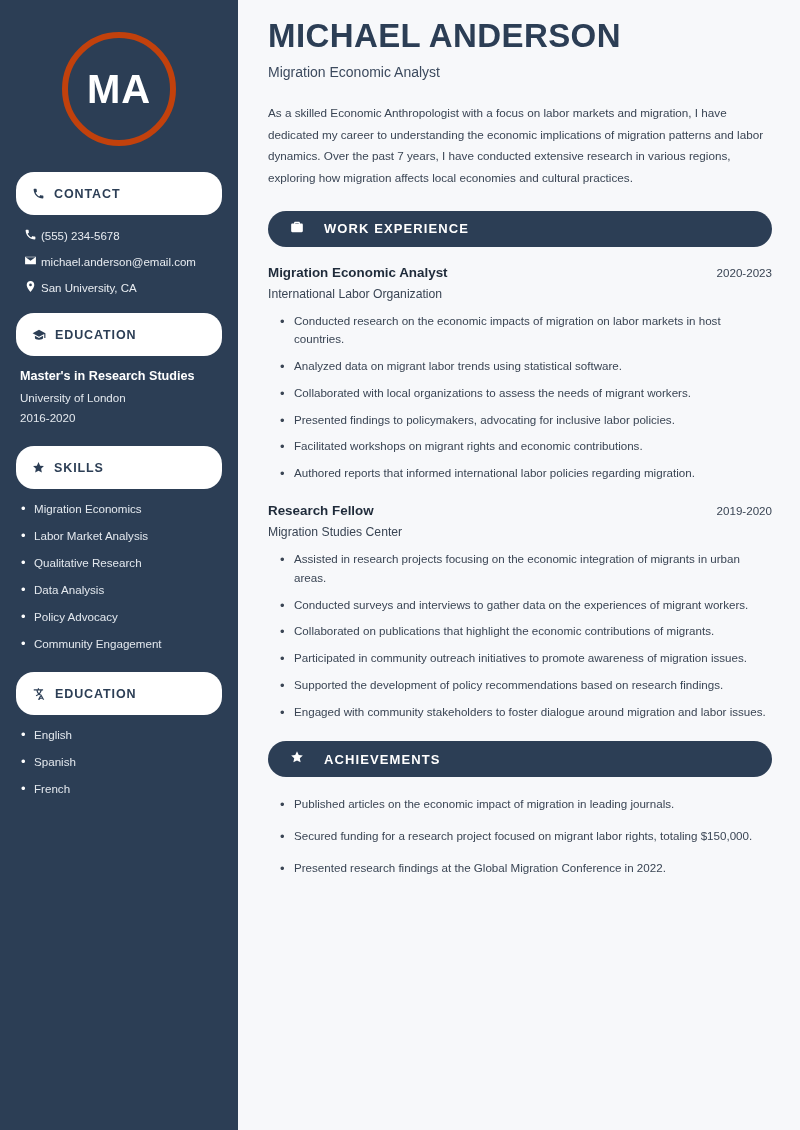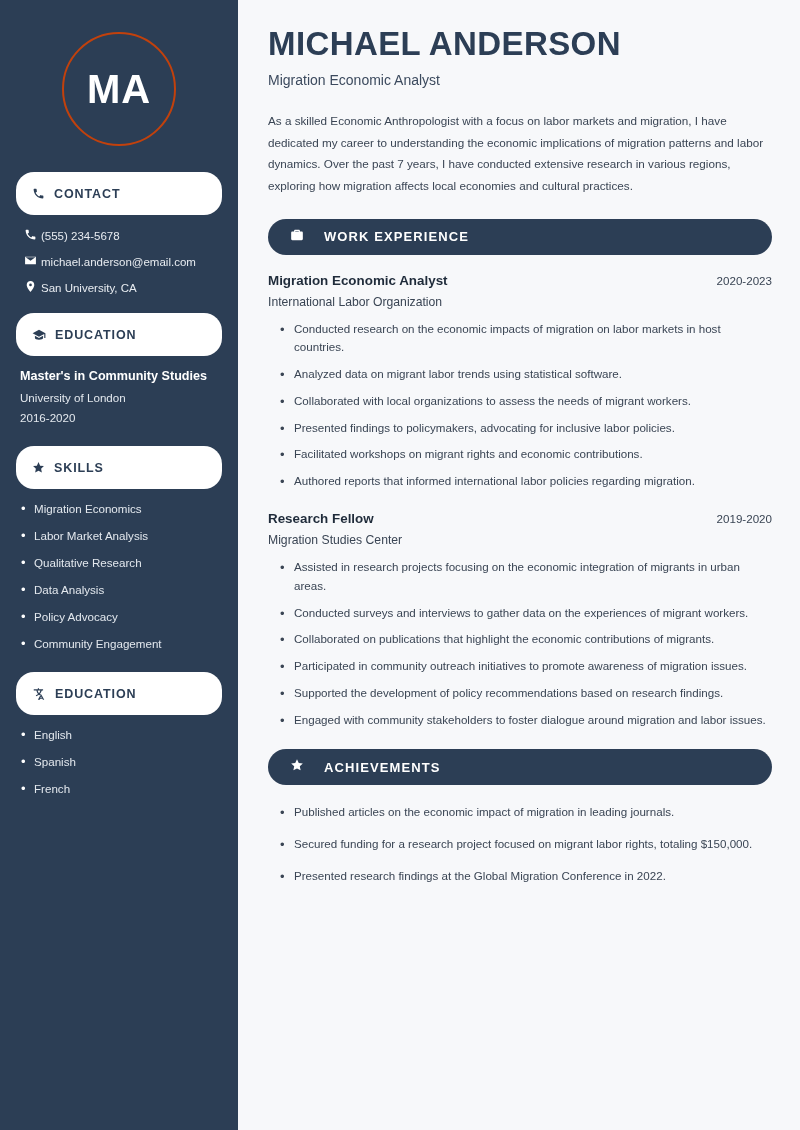--- a/index.html
+++ b/index.html
@@ -29,21 +29,21 @@
   .avatar-wrap {
     display: flex;
     justify-content: center;
     margin-top: 14px;
     margin-bottom: 26px;
   }
   .avatar {
     width: 114px;
     height: 114px;
     border-radius: 50%;
-    border: 2px solid #c2410c;
+    border: 6px solid #c2410c;
     display: flex;
     align-items: center;
     justify-content: center;
     font-size: 40px;
     font-weight: bold;
     letter-spacing: 1px;
     color: #ffffff;
   }
 
   .pill {
@@ -107,21 +107,21 @@
     left: 1px;
     top: -1px;
     font-size: 13px;
     color: #ffffff;
   }
 
   
   .main {
     flex: 1;
     background: #f7f8fa;
-    padding: 26px 28px 20px 30px;
+    padding: 18px 28px 20px 30px;
   }
   .name {
     font-size: 33px;
     line-height: 1.12;
     font-weight: bold;
     color: #2c3e55;
     letter-spacing: 0.4px;
     text-transform: uppercase;
   }
   .job-title {
@@ -247,21 +247,21 @@
     <div class="pill">
       <span>
         <svg width="14" height="14" viewBox="0 0 24 24" fill="#2c3e55">
           <path d="M12 3 1 9l11 6 9-4.9V17h2V9L12 3zM5 13.2V17c0 1.7 3.1 3 7 3s7-1.3 7-3v-3.8l-7 3.8-7-3.8z"></path>
         </svg>
       </span>
       <span class="pill-label">EDUCATION</span>
     </div>
 
     <div class="edu-block">
-      <div class="edu-degree">Master's in Community Studies</div>
+      <div class="edu-degree">Master's in Research Studies</div>
       <div class="edu-school">University of London</div>
       <div class="edu-years">2016-2020</div>
     </div>
 
     <div class="pill">
       <span>
         <svg width="13" height="13" viewBox="0 0 24 24" fill="#2c3e55">
           <path d="M12 2l3 6.6 7 .8-5.2 4.8 1.4 7L12 17.8 5.8 21.2l1.4-7L2 9.4l7-.8L12 2z"></path>
         </svg>
       </span>

